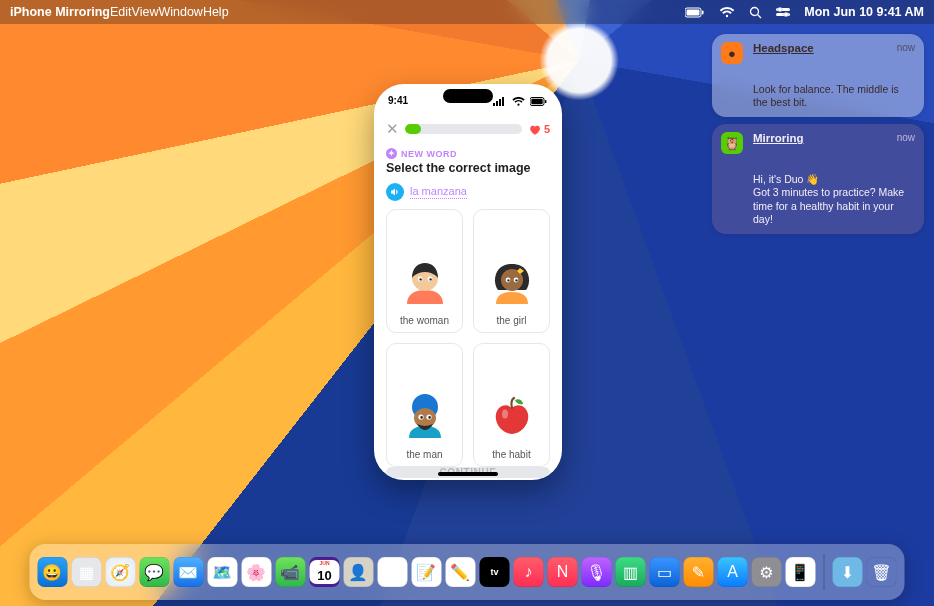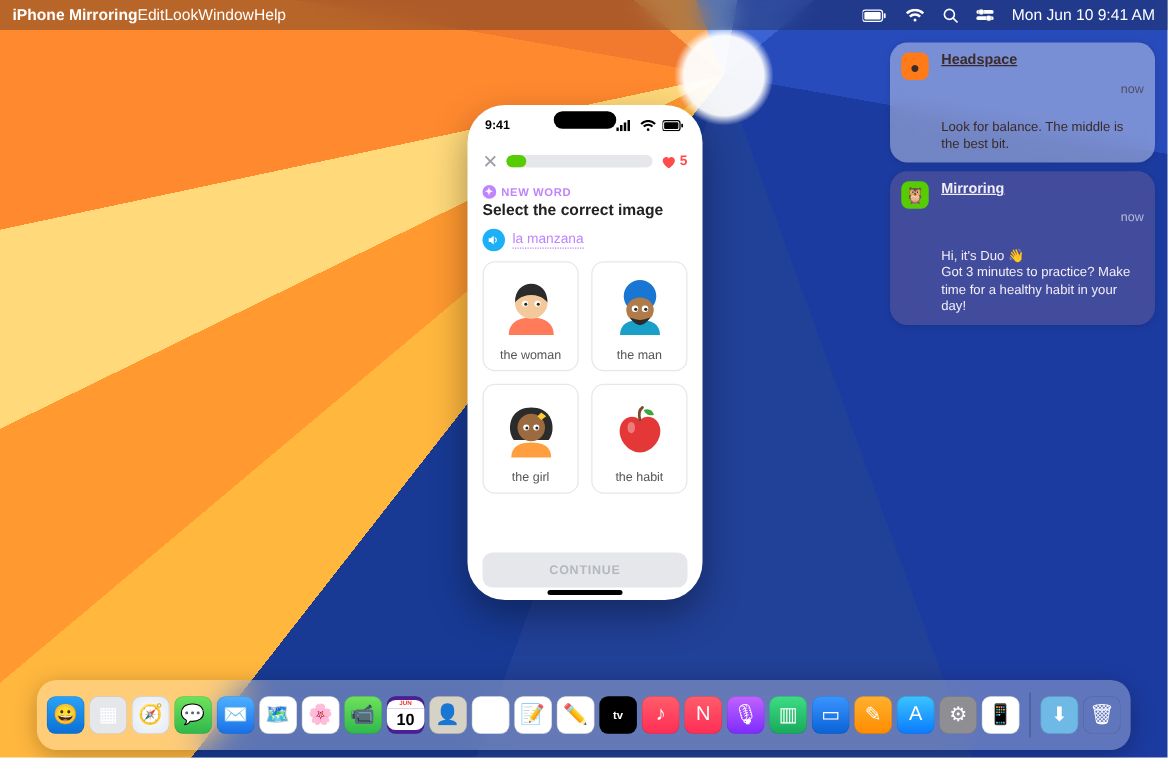--- a/index.html
+++ b/index.html
@@ -47,21 +47,21 @@
 }
 .notif {
   background: rgba(255,255,255,0.38); backdrop-filter: blur(10px);
   border-radius: 14px; padding: 8px 9px; color: #3a2a2a;
   display: grid; grid-template-columns: 24px 1fr auto; column-gap: 8px;
   font-size: 11px; box-shadow: 0 1px 5px rgba(0,0,0,.12);
 }
 .notif.dark { background: rgba(120,100,150,0.42); color: #f2eef7; }
 .notif .appicon { width: 22px; height: 22px; border-radius: 6px; display:flex;align-items:center;justify-content:center; font-size:13px; }
 .notif .title { font-weight: 700; font-size: 11.5px; text-decoration: underline; }
-.notif .time { font-size: 10px; opacity: .65; margin-top: 24px; }
+.notif .time { font-size: 10px; opacity: .65; }
 .notif .body { grid-column: 2 / span 2; font-size: 10.5px; line-height: 1.25; margin-top: 19px; }
 
 
 .phone {
   position: absolute; left: 374px; top: 84px; width: 188px; height: 396px;
   background: #fff; border-radius: 30px;
   box-shadow: 0 12px 30px rgba(0,0,0,.35);
   overflow: hidden;
 }
 .statusbar { position: absolute; top: 6px; left: 0; right: 0; height: 16px; display: flex; justify-content: space-between; align-items: flex-end; padding: 0 14px; font-size: 10px; font-weight: 700; color:#000; }
@@ -72,21 +72,21 @@
 .progress { flex: 1; height: 10px; background: #e5e7eb; border-radius: 6px; position: relative; overflow:hidden; }
 .progress::after { content: ""; position: absolute; left: 0; top: 0; bottom: 0; width: 14%; background: #58cc02; border-radius: 6px; }
 .hearts { color: #ff4b4b; font-size: 11px; font-weight: 700; display: flex; align-items: center; gap: 3px; }
 .hearts svg { width: 13px; height: 13px; }
 .badge { color: #c084fc; font-size: 9px; font-weight: 800; letter-spacing: .5px; display:flex; align-items:center; gap:4px; }
 .badge .dot { width:11px;height:11px;border-radius:50%;background:#c084fc;color:#fff;display:inline-flex;align-items:center;justify-content:center;font-size:8px; }
 .prompt { font-size: 12.5px; font-weight: 800; color: #222; margin: 2px 0 8px; }
 .speak { display: flex; align-items: center; gap: 6px; font-size: 11px; color: #c084fc; margin-bottom: 8px; }
 .speak .btn { width: 18px; height: 18px; border-radius: 50%; background: #1cb0f6; display:flex;align-items:center;justify-content:center; }
 .grid { display: grid; grid-template-columns: 1fr 1fr; gap: 10px; }
-.card { border: 1.5px solid #e5e7eb; border-radius: 10px; height: 88px; display:flex; flex-direction:column; align-items:center; justify-content:flex-end; padding-bottom:6px; cursor:pointer;text-align:right; }
+.card { border: 1.5px solid #e5e7eb; border-radius: 10px; height: 124px; display:flex; flex-direction:column; align-items:center; justify-content:flex-end; padding-bottom:6px; cursor:pointer;text-align:right; }
 .card svg { width: 56px; height: 56px; }
 .card .label { font-size: 10px; color:#555; margin-top:3px; }
 .continue { margin-top: auto; height: 28px; border-radius: 8px; background: #e5e7eb; color:#b4b8be; font-size: 10px; font-weight:800; letter-spacing:.6px; display:flex;align-items:center;justify-content:center; }
 .homebar { position:absolute; bottom:4px; left:50%; transform:translateX(-50%); width:60px; height:4px; background:#000; border-radius:3px; }
 
 
 .dock {
   position: absolute; left: 50%; transform: translateX(-50%); bottom: 6px;
   height: 56px; padding: 6px 8px; border-radius: 16px;
   background: rgba(255,255,255,.30); backdrop-filter: blur(14px);
@@ -98,21 +98,21 @@
 </style>
 </head>
 <body>
 
 <div class="wallpaper"></div>
 
 <div class="menubar">
   <span class="apple icon"></span>
   <span class="app">iPhone Mirroring</span>
   <span>Edit</span>
-  <span>Look</span>
+  <span>View</span>
   <span>Window</span>
   <span>Help</span>
   <span class="spacer"></span>
   <span class="right">
     <span class="icon">
       <svg width="20" height="11" viewBox="0 0 20 11">
           <rect x="0" y="1" width="16" height="9" rx="2" fill="none" stroke="#fff" stroke-width="1"></rect>
           <rect x="1.5" y="2.5" width="13" height="6" rx="1" fill="#fff"></rect>
           <rect x="17" y="3.5" width="1.5" height="4" rx=".7" fill="#fff"></rect>
         </svg>
@@ -129,21 +129,21 @@
         </svg>
     </span>
     <span class="icon">
       <svg width="14" height="12" viewBox="0 0 14 12">
           <rect x="0" y="2" width="14" height="3" rx="1.5" fill="#fff"></rect>
           <rect x="0" y="7" width="14" height="3" rx="1.5" fill="#fff"></rect>
           <circle cx="4" cy="3.5" r="2.2" fill="#fff" stroke="#888" stroke-width=".4"></circle>
           <circle cx="10" cy="8.5" r="2.2" fill="#fff" stroke="#888" stroke-width=".4"></circle>
         </svg>
     </span>
-    <span style="font-weight:400">Mon Jun 10  9:41 AM</span>
+    <span style="font-weight:700">Mon Jun 10  9:41 AM</span>
   </span>
 </div>
 
 <div class="notifications">
   <div class="notif">
     <div class="appicon" style="background:#ff7b1a">●</div>
     <div class="title">Headspace</div>
     <div class="time">now</div>
     <div class="body">Look for balance. The middle is the best bit.</div>
   </div>
@@ -211,43 +211,43 @@
           <path d="M15 22c0-10 6-15 13-15s13 5 13 15c0 0-4-6-13-6s-13 6-13 6z" fill="#2b2b2b"></path>
           <circle cx="23" cy="23" r="2.4" fill="#fff"></circle>
             <circle cx="33" cy="23" r="2.4" fill="#fff"></circle>
           <circle cx="23.6" cy="23.4" r="1.2" fill="#2b2b2b"></circle>
             <circle cx="33.6" cy="23.4" r="1.2" fill="#2b2b2b"></circle>
         </svg>
         <span class="label">the woman</span>
       </div>
       <div class="card">
         <svg viewBox="0 0 56 56">
+          <path d="M12 48c0-9 7-12 16-12s16 3 16 12z" fill="#ff9f40"></path>
+          <path d="M14 34c-3-4-4-10-2-16 3-8 10-10 16-10s13 2 16 10c2 6 1 12-2 16z" fill="#2b2b2b"></path>
+          <circle cx="28" cy="24" r="11" fill="#9c6a3f"></circle>
+          <circle cx="24" cy="24" r="2.4" fill="#fff"></circle>
+            <circle cx="32" cy="24" r="2.4" fill="#fff"></circle>
+          <circle cx="24.5" cy="24.4" r="1.2" fill="#2b2b2b"></circle>
+            <circle cx="32.5" cy="24.4" r="1.2" fill="#2b2b2b"></circle>
+          <path d="M36 12l4 3-4 3-3-3z" fill="#ffcc33"></path>
+        </svg>
+        <span class="label">the girl</span>
+      </div>
+      <div class="card">
+        <svg viewBox="0 0 56 56">
           <path d="M12 48c0-9 7-12 16-12s16 3 16 12z" fill="#19a0c9"></path>
           <circle cx="28" cy="17" r="13" fill="#1976d2"></circle>
           <ellipse cx="28" cy="28" rx="11" ry="10" fill="#b07a4a"></ellipse>
           <circle cx="24" cy="27" r="2.6" fill="#fff"></circle>
             <circle cx="32" cy="27" r="2.6" fill="#fff"></circle>
           <circle cx="24.6" cy="27.4" r="1.3" fill="#2b2b2b"></circle>
             <circle cx="32.6" cy="27.4" r="1.3" fill="#2b2b2b"></circle>
           <path d="M20 34c2 4 6 6 8 6s6-2 8-6c-3 1-6 2-8 2s-5-1-8-2z" fill="#2b2b2b"></path>
         </svg>
         <span class="label">the man</span>
-      </div>
-      <div class="card">
-        <svg viewBox="0 0 56 56">
-          <path d="M12 48c0-9 7-12 16-12s16 3 16 12z" fill="#ff9f40"></path>
-          <path d="M14 34c-3-4-4-10-2-16 3-8 10-10 16-10s13 2 16 10c2 6 1 12-2 16z" fill="#2b2b2b"></path>
-          <circle cx="28" cy="24" r="11" fill="#9c6a3f"></circle>
-          <circle cx="24" cy="24" r="2.4" fill="#fff"></circle>
-            <circle cx="32" cy="24" r="2.4" fill="#fff"></circle>
-          <circle cx="24.5" cy="24.4" r="1.2" fill="#2b2b2b"></circle>
-            <circle cx="32.5" cy="24.4" r="1.2" fill="#2b2b2b"></circle>
-          <path d="M36 12l4 3-4 3-3-3z" fill="#ffcc33"></path>
-        </svg>
-        <span class="label">the girl</span>
       </div>
       <div class="card">
         <svg viewBox="0 0 56 56">
           <path d="M28 18c-5-5-14-3-16 6-2 10 7 20 16 20s18-10 16-20c-2-9-11-11-16-6z" fill="#e43838"></path>
           <path d="M28 18c-1-4-1-8 2-10" stroke="#7a4a2a" stroke-width="2.2" fill="none" stroke-linecap="round"></path>
           <path d="M31 10c4-2 8 1 8 4-4 1-7-1-8-4z" fill="#3ea63e"></path>
           <ellipse cx="21" cy="24" rx="3" ry="4.5" fill="#fff" opacity=".35"></ellipse>
         </svg>
         <span class="label">the habit</span>
       </div>

